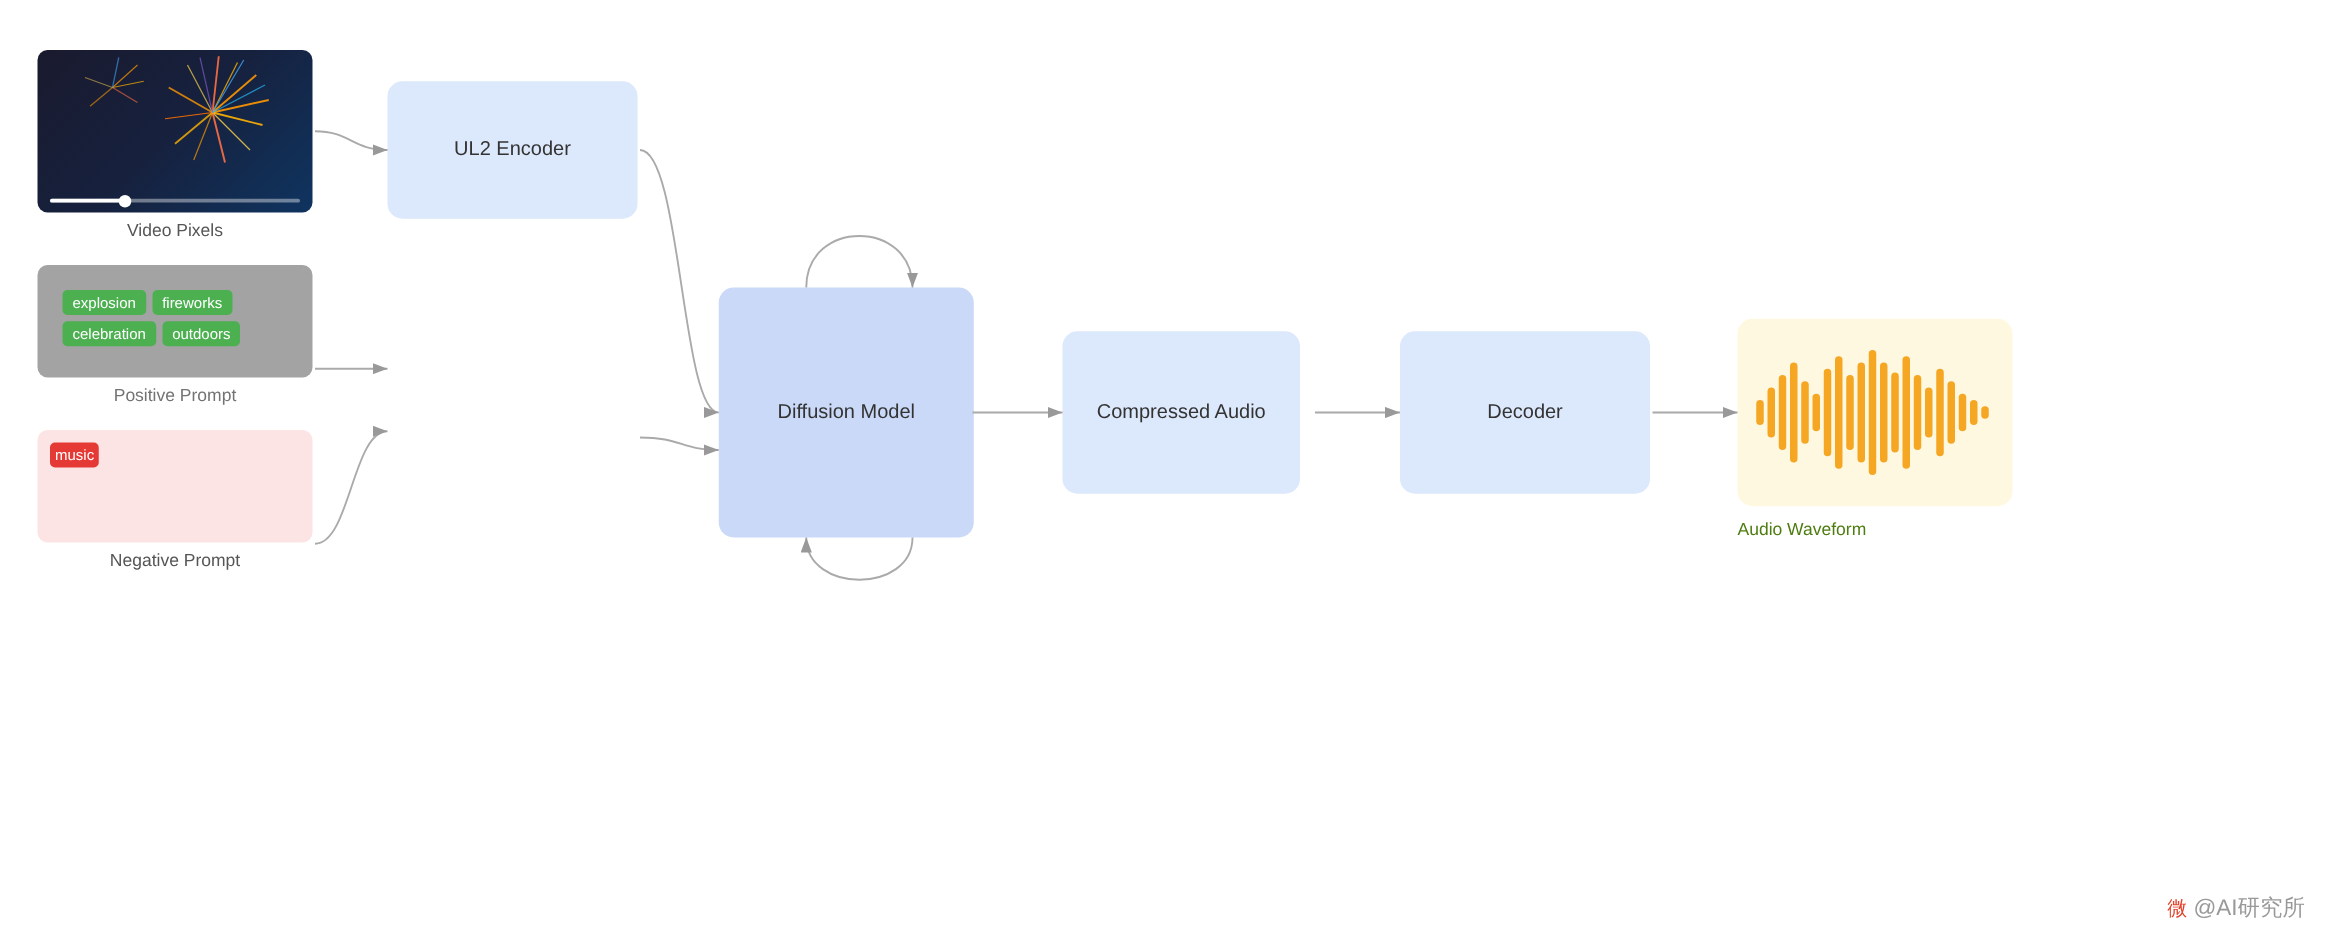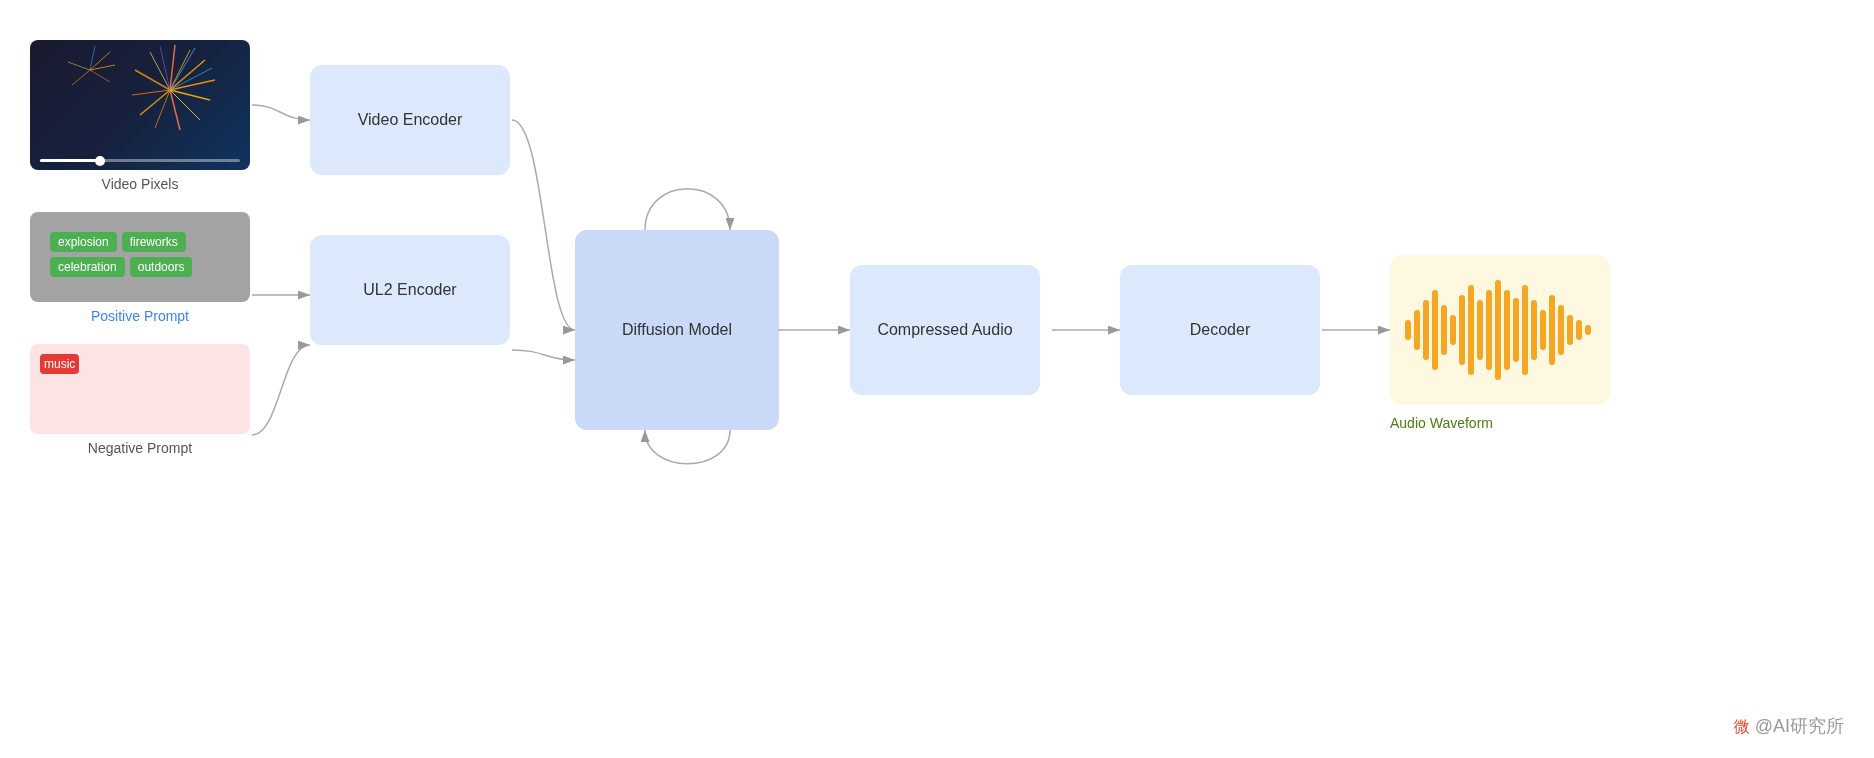--- a/index.html
+++ b/index.html
@@ -103,21 +103,21 @@
       background: #4caf50;
       color: white;
       border-radius: 4px;
       padding: 3px 8px;
       font-size: 12px;
       font-weight: 500;
     }
 
     .positive-label {
       font-size: 14px;
-      color: #3b82f6;
+      color: #737373;
       text-align: center;
       margin-top: 6px;
     }
 
     .negative-prompt-box {
       width: 220px;
       background: #fce4e4;
       border-radius: 8px;
       padding: 10px;
       min-height: 90px;
@@ -327,21 +327,20 @@
         <div class="tags-row">
           <span class="tag-red">music</span>
         </div>
       </div>
       <div class="negative-label">Negative Prompt</div>
     </div>
 
   </div>
 
   <div class="encoder-col">
-    <div class="encoder-box">Video Encoder</div>
     <div class="encoder-box">UL2 Encoder</div>
   </div>
 
   <div class="diffusion-box">Diffusion Model</div>
 
   <div class="compressed-box">
     <span>Compressed Audio</span>
   </div>
 
   <div class="decoder-box">Decoder</div>

